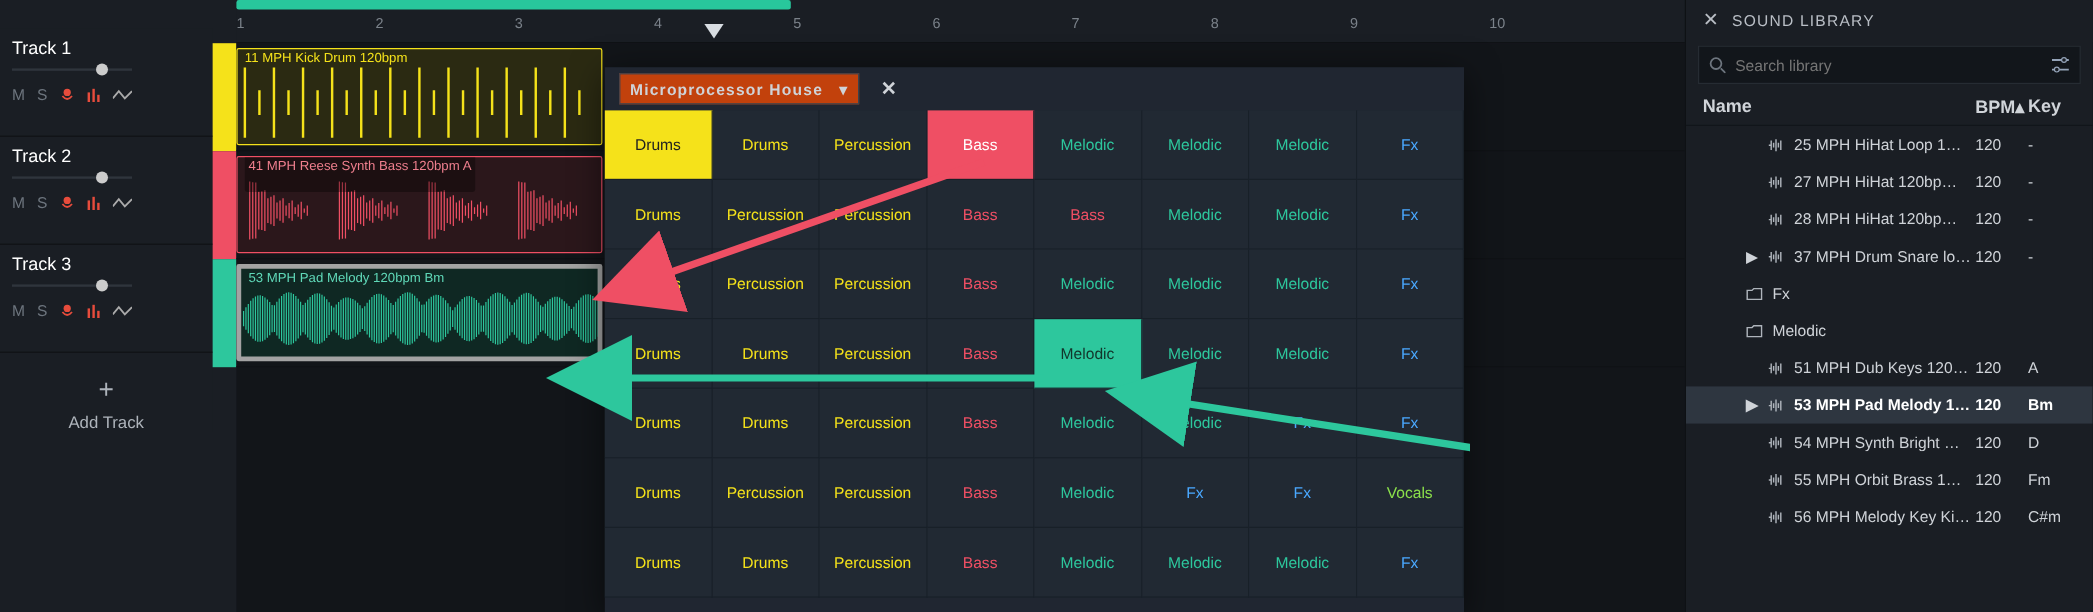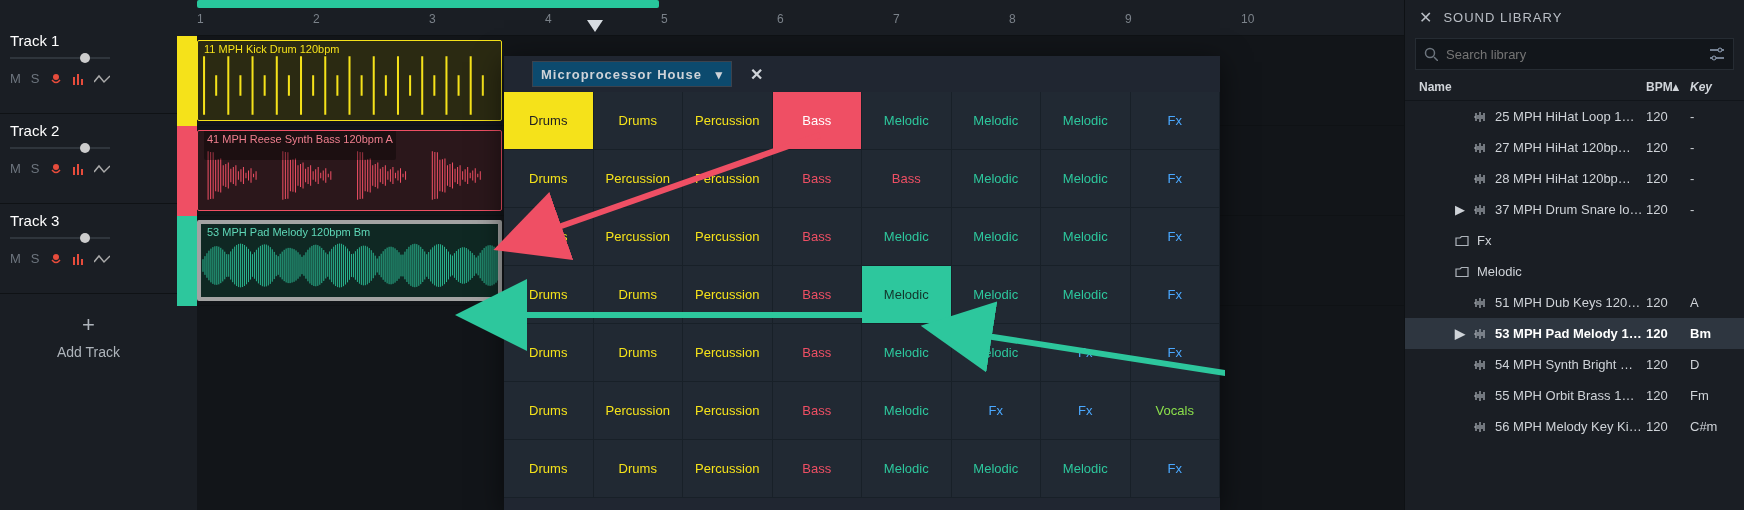--- a/index.html
+++ b/index.html
@@ -108,24 +108,24 @@
     height: 36px;
     display: flex; align-items: center;
     padding: 0 12px; gap: 12px;
     color: #fff; font-weight: 700;
     letter-spacing: 1px;
   }
   .jam-title { flex: 1; font-size: 15px; font-family: "Arial Black", Arial, sans-serif; }
   .jam-combo {
     width: 200px; height: 26px;
     border: 1px solid #3b434e;
-    background: #0c4a6e;
+    background: #c2410c;
     color: #cfd3d8;
     display: flex; align-items: center;
-    padding: 0 8px; font-size: 13px; margin-left: 16px;
+    padding: 0 8px; font-size: 13px;
   }
   .jam-combo .chev { margin-left: auto; }
   .jam-close { color: #cfd3d8; font-size: 16px; padding: 0 6px; cursor: pointer; }
   .jam-grid { display: grid; grid-template-columns: repeat(8, 1fr); }
   .jam-cell {
     height: 58px;
     border-right: 1px solid #182028;
     border-bottom: 1px solid #182028;
     display: flex; align-items: center; justify-content: center;
     font-size: 13px;
@@ -150,24 +150,24 @@
     background: #1a1e24;
     border-left: 1px solid #0e1114;
     z-index: 20;
     display: flex; flex-direction: column;
   }
   .lib-header { height: 34px; display: flex; align-items: center; padding: 0 14px; gap: 10px; color: #b9bec5; font-size: 13px; letter-spacing: 1px; }
   .lib-header .close { font-size: 16px; }
   .lib-search { margin: 4px 10px; height: 32px; background: #12161b; border: 1px solid #262c33; display: flex; align-items: center; padding: 0 8px; gap: 8px; color: #6d757e; }
   .lib-search input { flex: 1; background: transparent; border: 0; color: #cfd3d8; font-size: 13px; outline: none; }
   .lib-filter { margin-left: auto; stroke:#94a3b8; }
-  .lib-cols { display: flex; padding: 6px 14px; color: #d0d4d9; font-size: 12px; font-weight: 600; border-bottom: 1px solid #11151a; justify-content: flex-end; }
+  .lib-cols { display: flex; padding: 6px 14px; color: #d0d4d9; font-size: 15px; font-weight: 600; border-bottom: 1px solid #11151a; justify-content: flex-end; }
   .lib-cols .c-name { flex: 1; }
   .lib-cols .c-bpm  { width: 44px; text-align: left; }
-  .lib-cols .c-key  { width: 40px; text-align: left; font-style: italic; }
+  .lib-cols .c-key  { width: 40px; text-align: left; }
   .lib-rows { flex: 1; overflow: hidden; }
   .lib-row { display: flex; align-items: center; padding: 6px 14px; font-size: 13px; color: #cfd3d8; height: 31px; }
   .lib-row .play { width: 12px; color: #cfd3d8; margin-right: 6px; visibility: hidden; }
   .lib-row.playing .play { visibility: visible; }
   .lib-row .wave-ico { width: 14px; margin-right: 8px; fill:#aeb4bb; }
   .lib-row .r-name { flex: 1; white-space: nowrap; overflow: hidden; text-overflow: ellipsis; }
   .lib-row .r-bpm  { width: 44px; }
   .lib-row .r-key  { width: 40px; }
   .lib-row.selected { background: #2e3640; color: #fff; font-weight: 600; }
   .lib-row.folder .folder-ico { width: 14px; margin-right: 8px; stroke:#aeb4bb; fill:none; }

